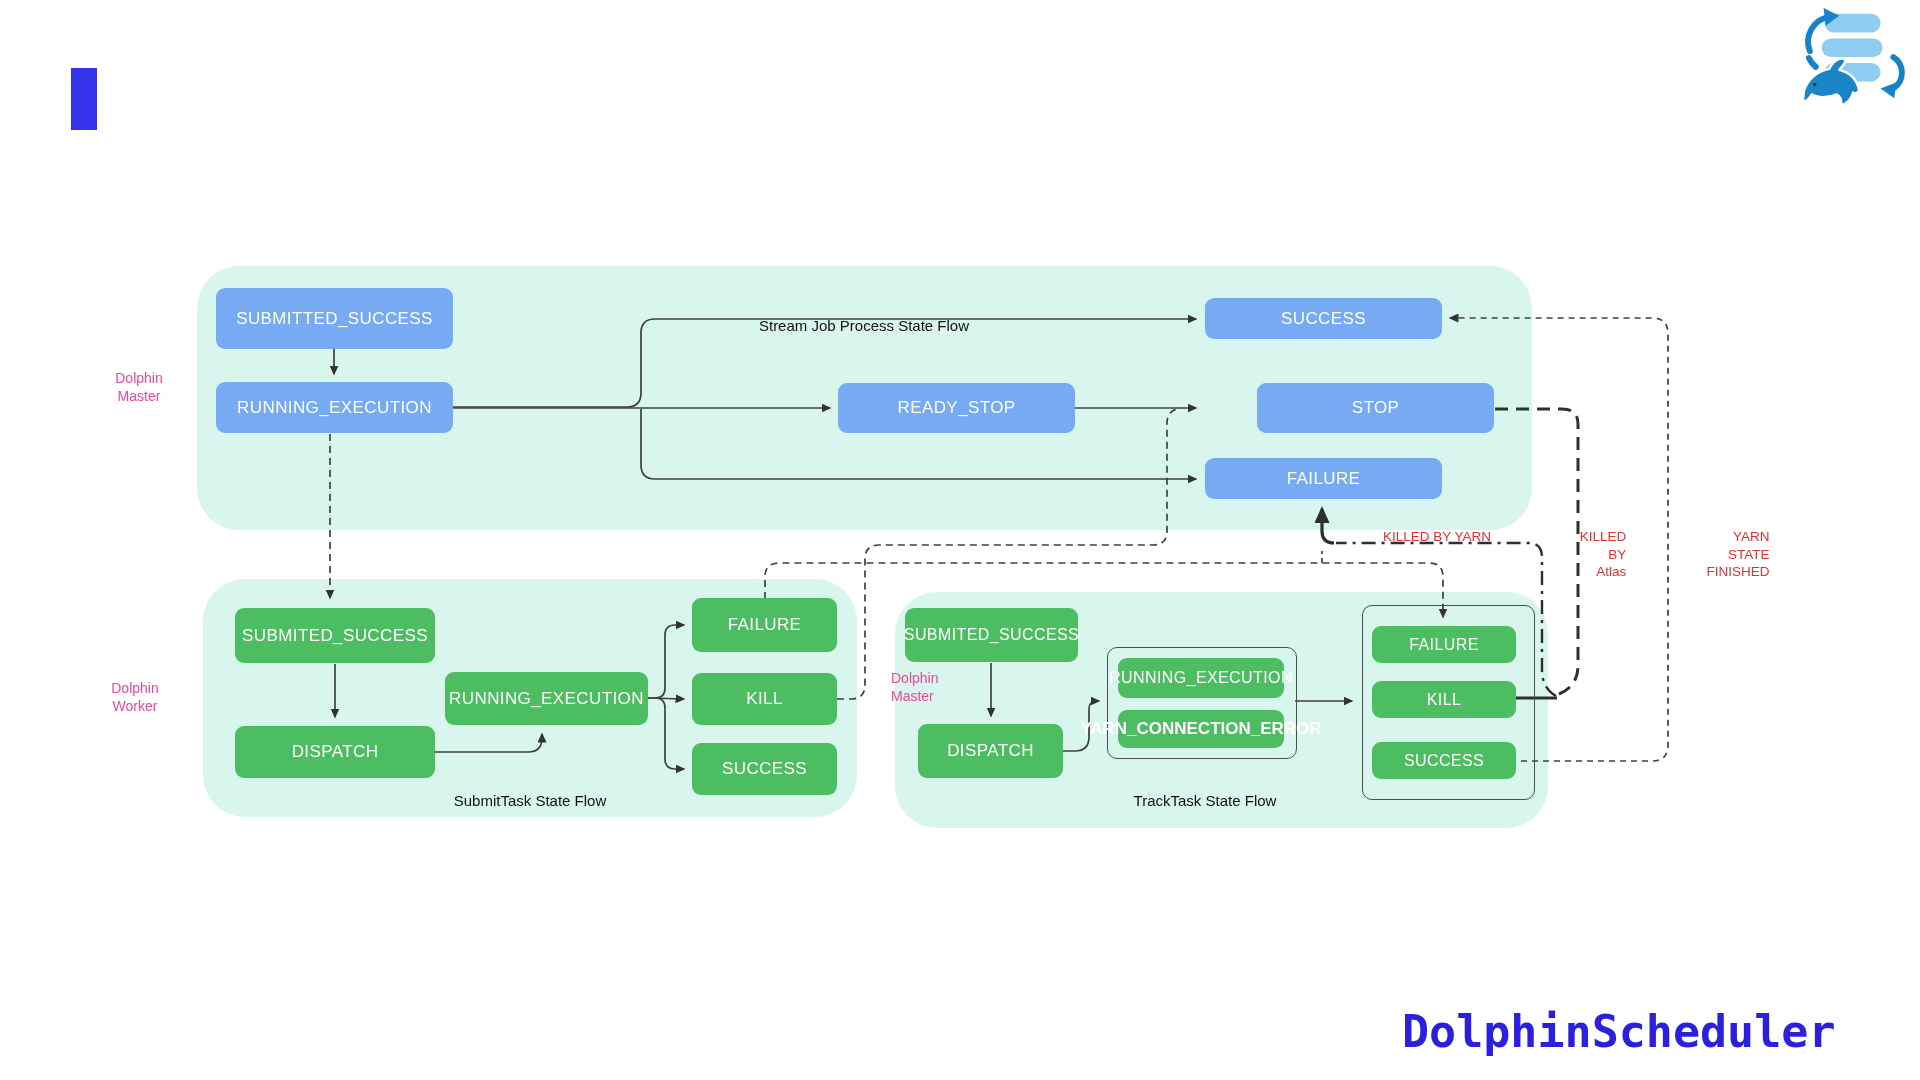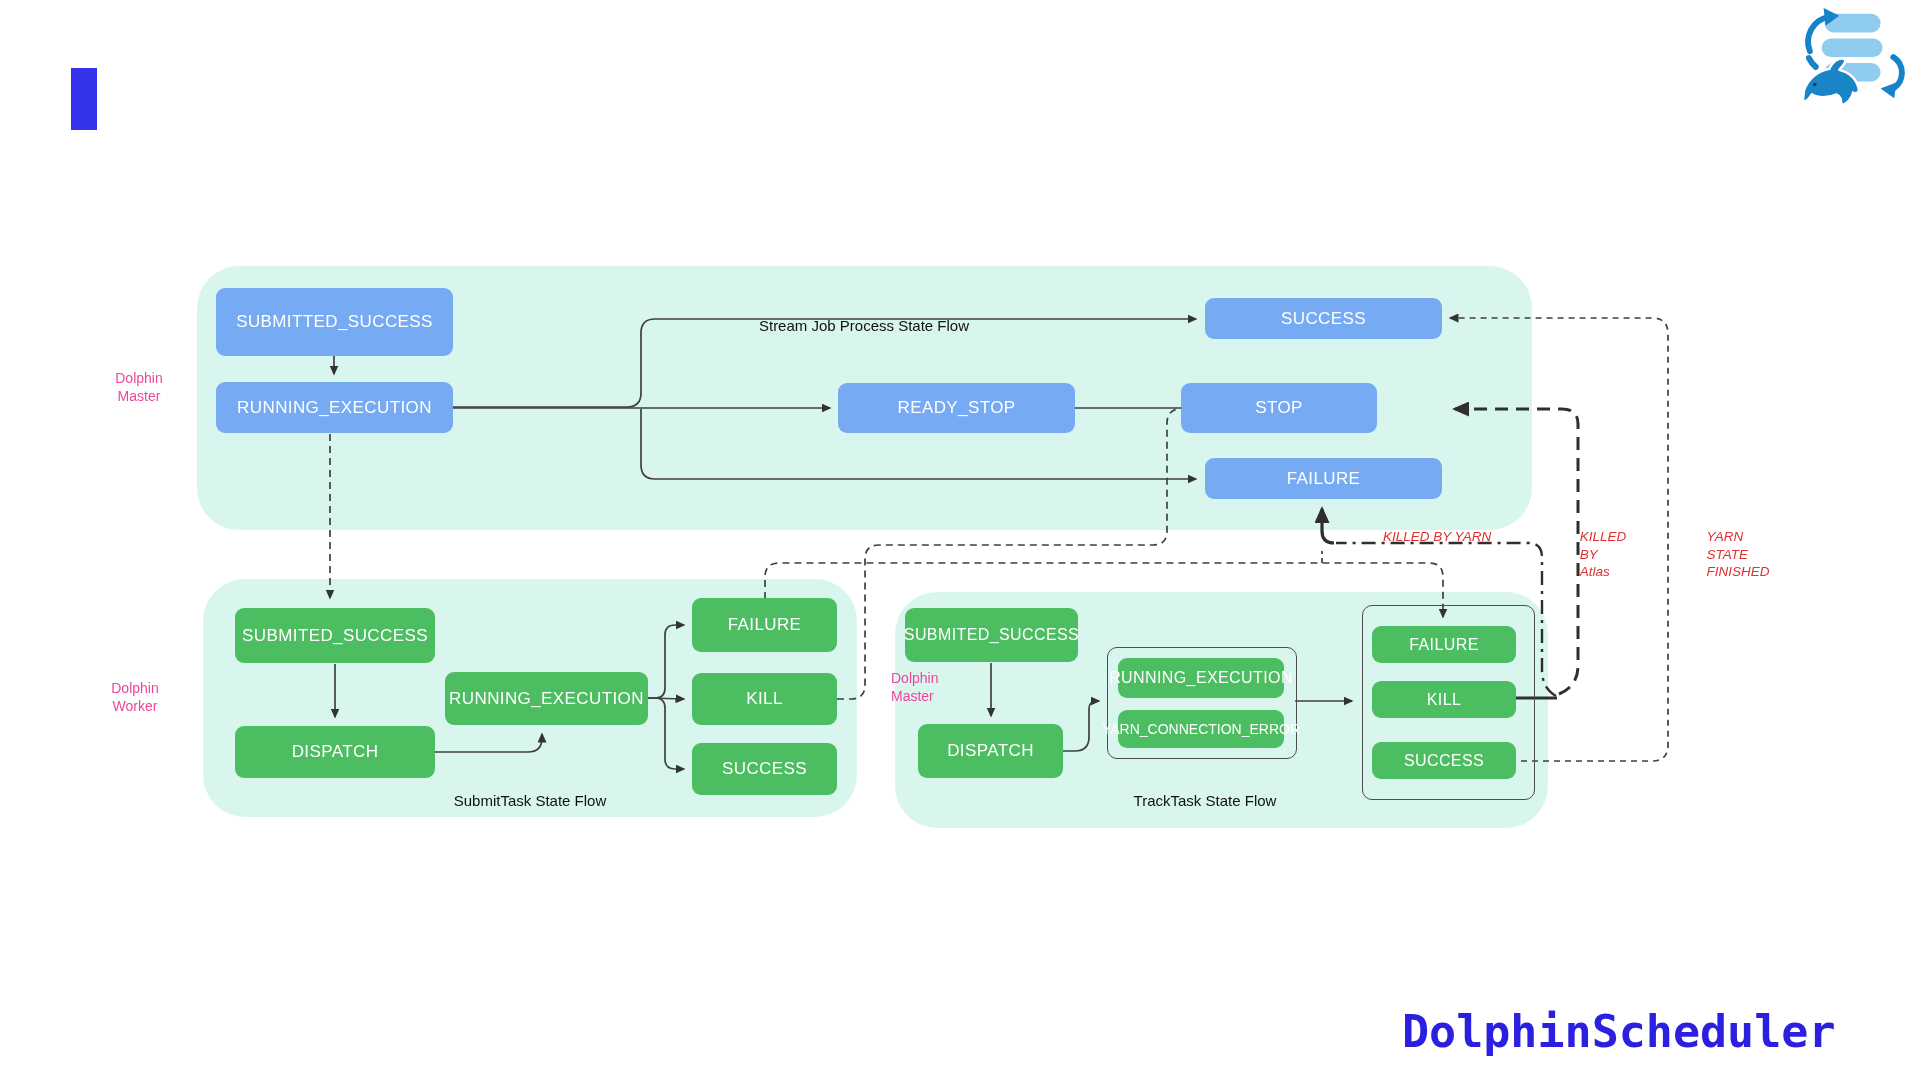--- a/index.html
+++ b/index.html
@@ -25,25 +25,25 @@
   .ctitle{position:absolute;transform:translateX(-50%);font-size:15px;color:#111;white-space:nowrap;}
   .actor{position:absolute;font-size:14px;color:#ec4899;line-height:1.28;text-align:center;white-space:nowrap;}
   .actor.left-align{text-align:left;}
   .node{
     position:absolute;display:flex;align-items:center;justify-content:center;
     color:#ffffff;border-radius:9px;font-size:17px;letter-spacing:.4px;white-space:nowrap;
   }
   .node.blue{background:#76aaf3;}
   .node.green{background:#4dbd62;}
   .node.small{font-size:16px;}
-  .node.tiny{font-size:14px;letter-spacing:0;}
+  .node.tiny{font-size:17px;letter-spacing:0;font-weight:bold;}
   .group{position:absolute;border:1.5px solid #4d4d4d;border-radius:10px;background:transparent;}
   .red-label{
-    position:absolute;color:#e03030;font-size:13.5px;line-height:1.3;text-align:left;
-    white-space:nowrap;transform:translateX(-50%);font-style:italic;
+    position:absolute;color:#e03030;font-size:13.5px;line-height:1.3;text-align:right;
+    white-space:nowrap;transform:translateX(-50%);
   }
   .red-label.single{transform:none;}
   svg.wires{position:absolute;left:0;top:0;}
 </style>
 </head>
 <body>
 
 <div class="stage">
 
   <div class="accent-bar"></div>
@@ -121,25 +121,25 @@
   </div>
   <div class="actor" style="left:102px;top:680px;width:66px;">
     <div>Dolphin</div>
     <div>Worker</div>
   </div>
   <div class="actor left-align" style="left:891px;top:670px;">
     <div>Dolphin</div>
     <div>Master</div>
   </div>
 
-  <div class="node blue" style="left:216px;top:288px;width:237px;height:68px;">SUBMITTED_SUCCESS</div>
+  <div class="node blue" style="left:216px;top:288px;width:237px;height:61px;">SUBMITTED_SUCCESS</div>
   <div class="node blue" style="left:216px;top:382px;width:237px;height:51px;">RUNNING_EXECUTION</div>
   <div class="node blue" style="left:838px;top:383px;width:237px;height:50px;text-align:right;">READY_STOP</div>
   <div class="node blue" style="left:1205px;top:298px;width:237px;height:41px;">SUCCESS</div>
-  <div class="node blue" style="left:1181px;top:383px;width:196px;height:50px;">STOP</div>
+  <div class="node blue" style="left:1257px;top:383px;width:237px;height:50px;">STOP</div>
   <div class="node blue" style="left:1205px;top:458px;width:237px;height:41px;">FAILURE</div>
 
   <div class="node green" style="left:235px;top:608px;width:200px;height:55px;">SUBMITED_SUCCESS</div>
   <div class="node green" style="left:235px;top:726px;width:200px;height:52px;">DISPATCH</div>
   <div class="node green" style="left:445px;top:672px;width:203px;height:53px;">RUNNING_EXECUTION</div>
   <div class="node green" style="left:692px;top:598px;width:145px;height:54px;">FAILURE</div>
   <div class="node green" style="left:692px;top:673px;width:145px;height:52px;">KILL</div>
   <div class="node green" style="left:692px;top:743px;width:145px;height:52px;">SUCCESS</div>
 
   <div class="node green small" style="left:905px;top:608px;width:173px;height:54px;">SUBMITED_SUCCESS</div>

